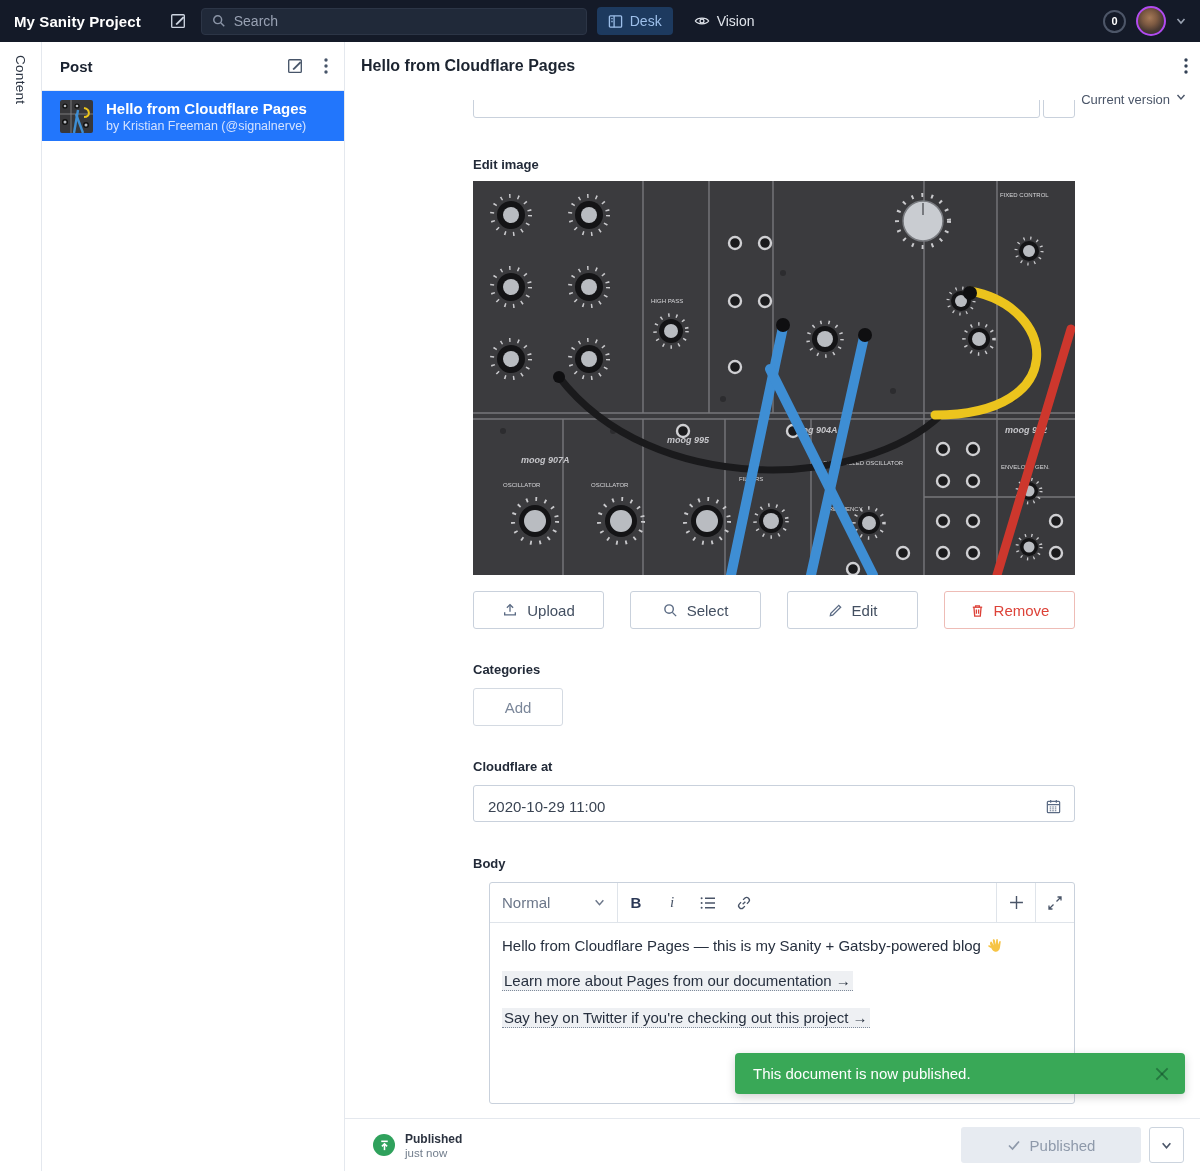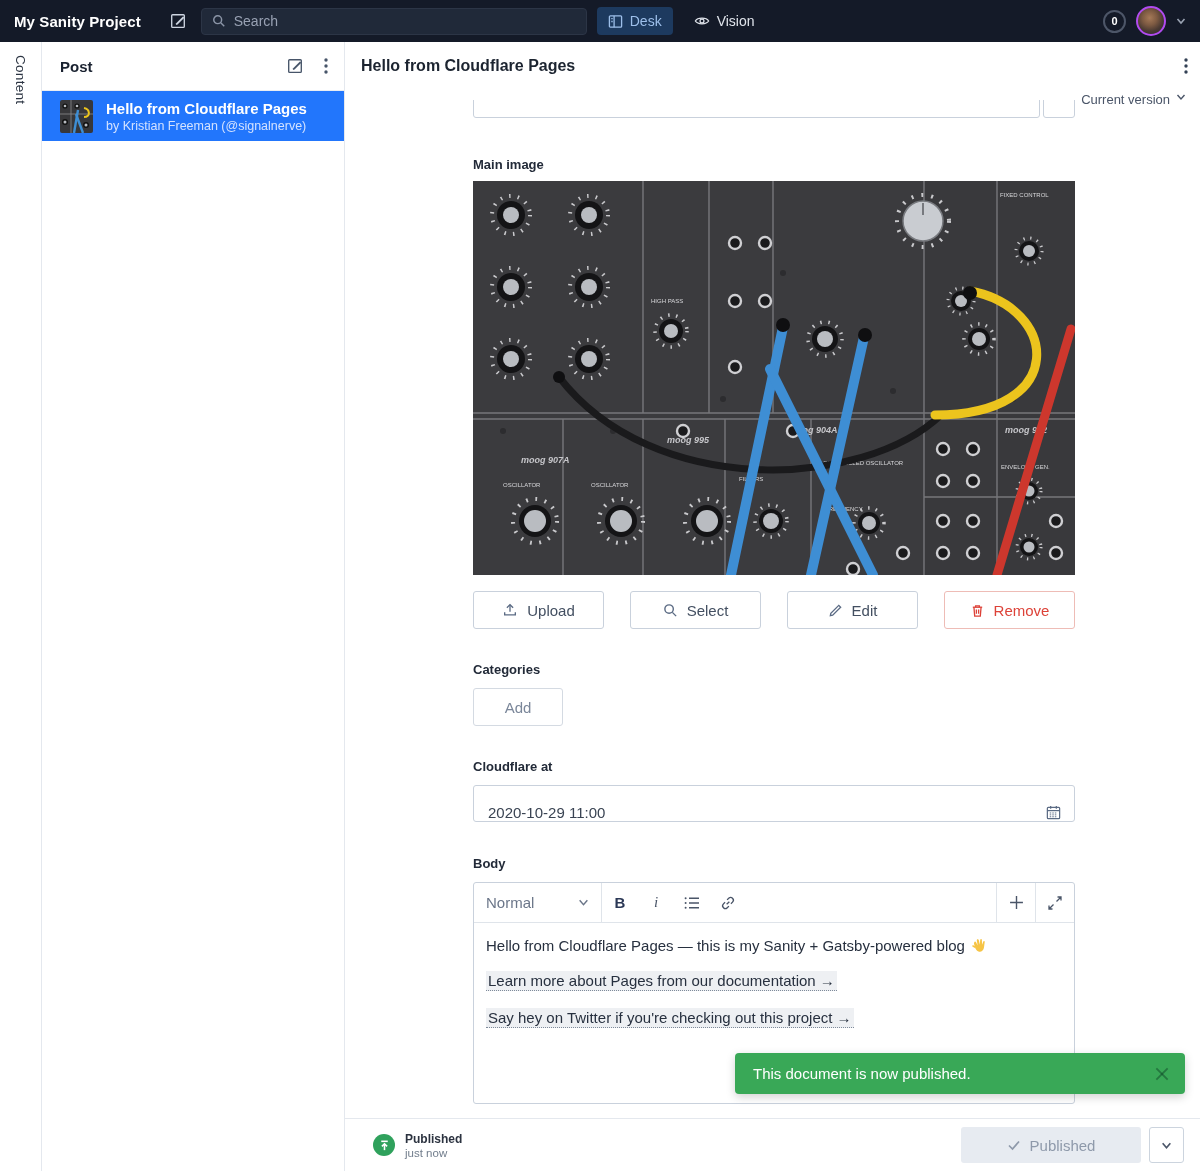--- a/index.html
+++ b/index.html
@@ -71,26 +71,26 @@
   .img-btn .bicon { display:flex; color:#5b6b84; }
   .img-btn.danger { color:#dd4238; border-color:#eebcb6; }
   .img-btn.danger .bicon { color:#dd4238; }
 
   .lbl-categories { margin-top:33px; }
   .add-btn { margin-top:11px; width:90px; height:38px; border:1px solid #d4dae2; border-radius:3px; background:#fff;
              color:#7b879a; font-size:15px; cursor:pointer; font-family:inherit; display:block; }
 
   .lbl-published { margin-top:33px; }
   .text-input { margin-top:11px; height:37px; border:1px solid #c9d1dc; border-radius:3px; display:flex;
-                align-items:flex-end; padding:12px 12px 0 14px; cursor:text; }
+                align-items:flex-start; padding:12px 12px 0 14px; cursor:text; }
   .text-input .val { font-size:15px; color:#3a4453; }
   .text-input .cal { margin-left:auto; color:#5b6b84; display:flex; cursor:pointer; }
 
   .lbl-body { margin-top:34px; }
-  .editor { margin-top:11px; height:222px; border:1px solid #c9d1dc; border-radius:3px; overflow:hidden; }
+  .editor { margin-top:11px; height:222px; border:1px solid #c9d1dc; border-radius:3px; overflow:hidden;margin-left:16px; }
   .editor-toolbar { height:40px; display:flex; align-items:stretch; border-bottom:1px solid #dfe4ea; }
   .style-select { width:128px; display:flex; align-items:center; padding:0 12px; gap:8px; border-right:1px solid #dfe4ea;
                   color:#6b7689; font-size:15px; cursor:pointer; }
   .style-select .sel-caret { margin-left:auto; color:#6b7689; display:flex; }
   .tb-btn { border:none; background:none; width:36px; display:flex; align-items:center; justify-content:center;
             color:#4a5568; cursor:pointer; font-family:inherit; }
   .tb-bold { font-weight:700; font-size:15px; color:#2b3856; }
   .tb-italic { font-style:italic; font-size:15px; font-family:"Liberation Serif","DejaVu Serif",serif; }
   .tb-spacer { flex:1; }
   .tb-right { border-left:1px solid #dfe4ea; width:39px; }
@@ -249,21 +249,21 @@
     </div>
 
     <div class="doc-content">
       <div class="form-col">
 
         <div class="slug-clip">
           <div class="slug-input"></div>
           <div class="slug-btn"></div>
         </div>
 
-        <div class="field-label lbl-image">Main image</div>
+        <div class="field-label lbl-image">Edit image</div>
         <figure class="image-preview">
           <svg viewBox="0 0 602 394" width="602" height="394">
             <rect width="602" height="394" fill="#3b3b3e"></rect>
             <rect x="451" width="151" height="394" fill="#39393c"></rect>
             <g stroke="#86868a" stroke-width="1.4" opacity=".8">
               <line x1="0" y1="232" x2="602" y2="232"></line>
                 <line x1="0" y1="238" x2="602" y2="238"></line>
               <line x1="170" y1="0" x2="170" y2="232"></line>
                 <line x1="236" y1="0" x2="236" y2="232"></line>
               <line x1="300" y1="0" x2="300" y2="232"></line>

